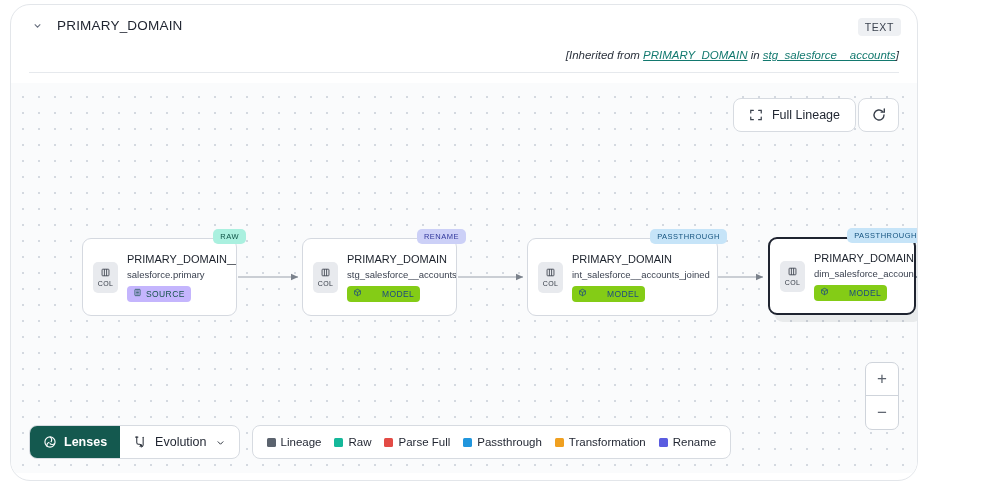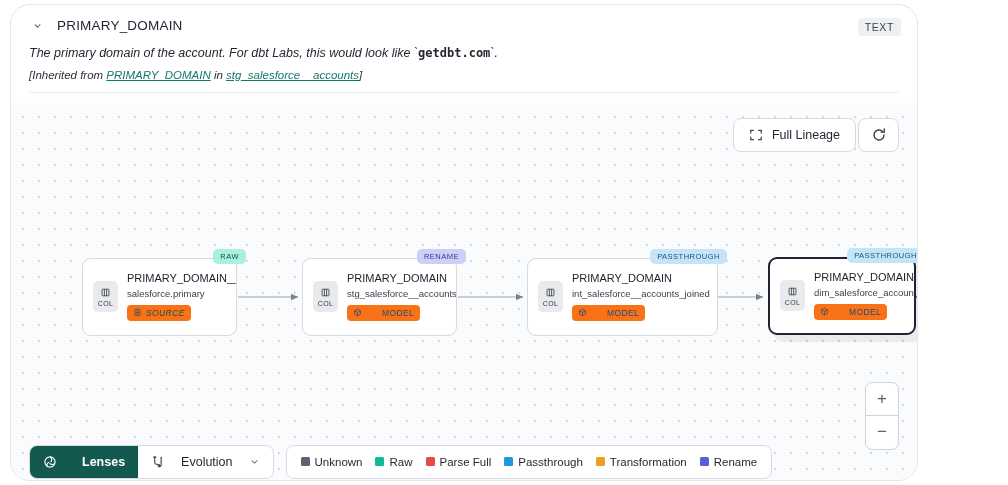--- a/index.html
+++ b/index.html
@@ -43,22 +43,22 @@
     margin-top: 12px;
     font-size: 12.5px; font-style: italic; color: #222833;
     line-height: 1.35;
   }
   .desc code {
     font-family: "DejaVu Sans Mono", monospace;
     font-style: normal; font-weight: bold;
     font-size: 12px;
   }
   .inherit {
-    margin-top: 7px;
-    font-size: 11.5px; font-style: italic; color: #2a313c;
+    margin-top: 16px;
+    font-size: 11.5px; font-style: italic; color: #2a313c; text-align: right;
   }
   .inherit a {
     color: #13796f; text-decoration: underline;
     font-style: italic;
   }
 
   .divider { border-top: 1px solid #e6e9ed; margin-top: 11px; }
 
   
   .canvas {
@@ -122,22 +122,22 @@
   }
   .node-sub {
     font-size: 9.5px; color: #3b4插250; color: #3b4250;
     margin-top: 4px; white-space: nowrap;
   }
   .kind-badge {
     display: inline-flex; align-items: center; gap: 4px;
     margin-top: 6px; padding: 2.5px 6px;
     border-radius: 4px; font-size: 8.5px; letter-spacing: .4px;
   }
-  .kind-source { background: #f97316; color: #16524b; font-style: italic; }
-  .kind-model  { background: #f97316; color: #1d4a80; gap: 20px; }
+  .kind-source { background: #c4b5fd; color: #16524b; }
+  .kind-model  { background: #84cc16; color: #1d4a80; gap: 20px; }
 
   .tag {
     position: absolute;
     font-size: 7.5px; letter-spacing: .5px;
     padding: 3px 7px; border-radius: 5px;
     white-space: nowrap;
   }
   .tag-raw  { background: #aaf0df; color: #0e5346; }
   .tag-ren  { background: #ccd0f7; color: #30379b; }
   .tag-pass { background: #c6e4f8; color: #14537f; }
@@ -158,27 +158,27 @@
   
   .bottombar {
     position: absolute; left: 18px; bottom: 14px;
     display: flex; gap: 12px; align-items: stretch;
   }
   .seg {
     display: flex; background: #fff;
     border: 1px solid #d7dbe1; border-radius: 8px; overflow: hidden;
   }
   .seg-lenses {
-    display: flex; align-items: center; gap: 25px;
+    display: flex; align-items: center; gap: 7px;
     background: #14594f; color: #ffffff;
     padding: 9px 13px; font-size: 12.5px; font-weight: bold;
     cursor: pointer;
   }
   .seg-evo {
-    display: flex; align-items: center; gap: 16px;
+    display: flex; align-items: center; gap: 8px;
     padding: 9px 13px; font-size: 12.5px; color: #1f2430;
     cursor: pointer;
   }
   .legend {
     display: flex; align-items: center; gap: 13px;
     background: #fff; border: 1px solid #d7dbe1;
     border-radius: 8px; padding: 9px 14px;
   }
   .lg-item { display: flex; align-items: center; gap: 5px; }
   .sw { width: 9px; height: 9px; border-radius: 1.5px; flex: 0 0 auto; }
@@ -193,23 +193,20 @@
     <div class="hdr-row">
       <span class="chevron">
         <svg width="11" height="11" viewBox="0 0 16 16" fill="none" stroke="currentColor" stroke-width="1.6">
           <path d="M4 6.5 L8 10.5 L12 6.5"></path>
         </svg>
       </span>
       <span class="hdr-title">PRIMARY_DOMAIN</span>
     </div>
     <span class="type-badge">TEXT</span>
 
-    <div class="desc">
-      <span>The primary domain of the account. For dbt Labs, this would look like `</span><code>getdbt.com</code><span>`.</span>
-    </div>
 
     <div class="inherit">
       <span>[Inherited from </span><a href="#">PRIMARY_DOMAIN</a><span> in </span><a href="#">stg_salesforce__accounts</a><span>]</span>
     </div>
 
     <div class="divider"></div>
   </div>
 
   <div class="canvas">
 
@@ -378,21 +375,21 @@
             <svg width="11" height="11" viewBox="0 0 16 16" fill="none" stroke="#2b313b" stroke-width="1.4">
               <path d="M4 6.5 8 10.5 12 6.5"></path>
             </svg>
           </span>
         </div>
       </div>
 
       <div class="legend">
         <div class="lg-item">
           <span class="sw" style="background: rgb(91, 99, 110);"></span>
-          <span class="lg-label">Unknown</span>
+          <span class="lg-label">Lineage</span>
         </div>
         <div class="lg-item">
           <span class="sw" style="background: rgb(21, 184, 154);"></span>
           <span class="lg-label">Raw</span>
         </div>
         <div class="lg-item">
           <span class="sw" style="background: rgb(227, 75, 69);"></span>
           <span class="lg-label">Parse Full</span>
         </div>
         <div class="lg-item">

